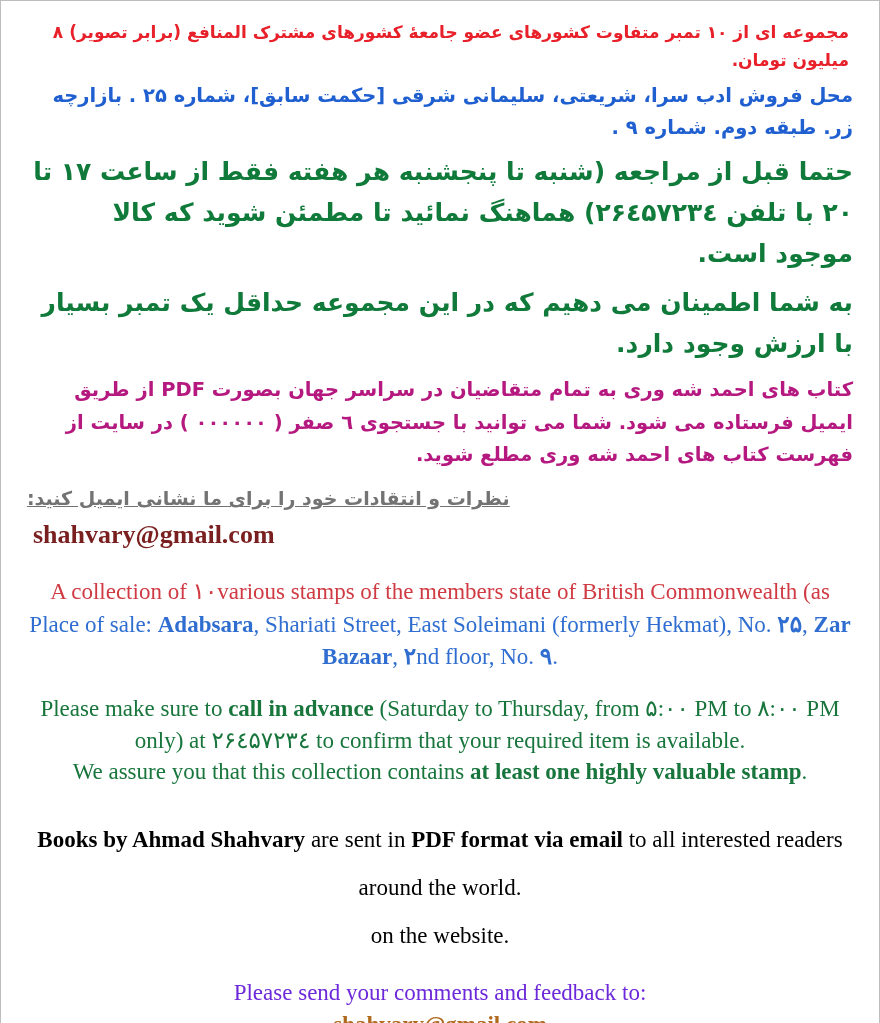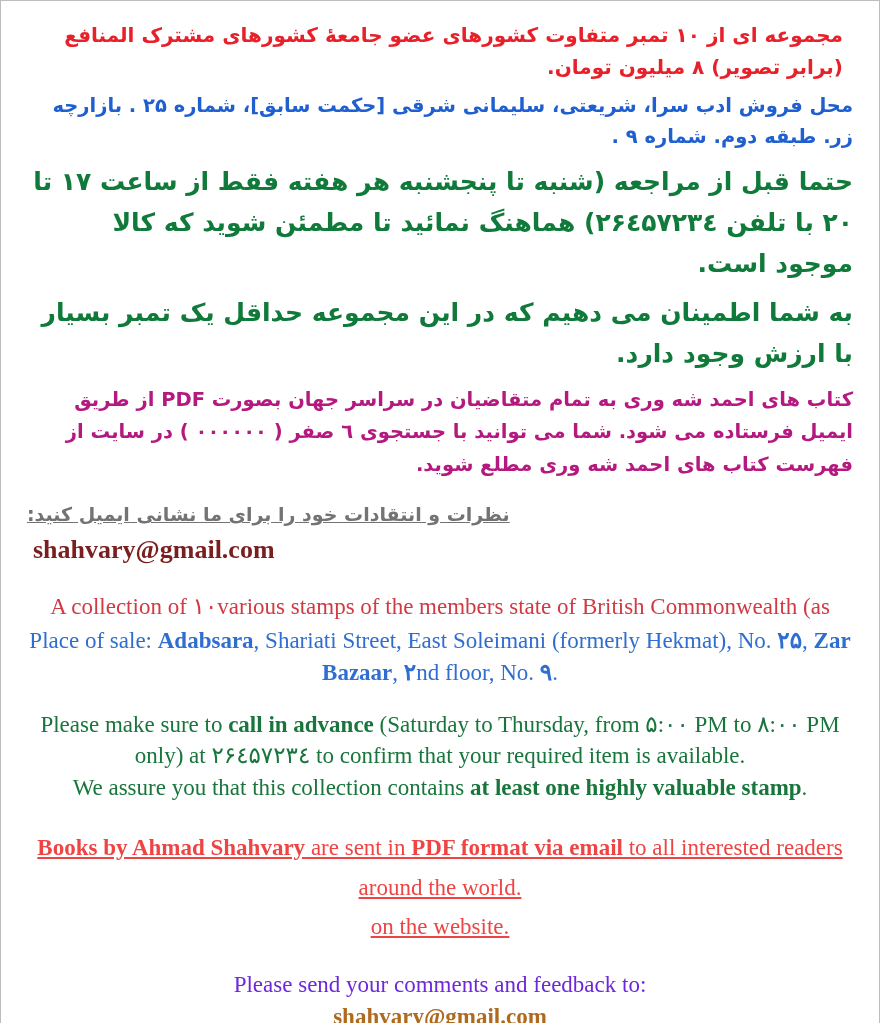--- a/index.html
+++ b/index.html
@@ -23,43 +23,43 @@
   
   .rtl {
     direction: rtl;
     text-align: right;
     unicode-bidi: embed;
     font-family: "DejaVu Sans", "Liberation Sans", sans-serif;
     font-weight: bold;
   }
   .p-red {
     color: #e8202a;
-    font-size: 20px;
+    font-size: 17px;
     line-height: 1.62;
-    margin: 0 10px 2px 0;
+    margin: 0 4px 2px 0;
     letter-spacing: 0.2px;
     text-align: right;
   }
   .p-blue {
     color: #1f5fd0;
     font-size: 19.5px;
     line-height: 1.62;
     margin: 6px 0 2px 0;
   }
   .p-green {
     color: #107a3a;
     font-size: 25px;
     line-height: 1.64;
     margin: 8px 0 2px 0;
   }
   .p-magenta {
     color: #b5197f;
     font-size: 19.5px;
     line-height: 1.66;
-    margin: 10px 0 18px 0;
+    margin: 10px 0 12px 0;
   }
   .p-blue2 {
     color: #737373;
     font-size: 19px;
     line-height: 1.6;
     margin: 8px 0 2px 0;
     text-align: left;
     text-decoration: underline;
   }
   .email-fa {
@@ -80,21 +80,21 @@
   .ltr {
     direction: ltr;
     text-align: center;
     font-family: "Liberation Serif", serif;
     font-size: 23px;
     line-height: 1.38;
   }
   .e-red    { color: #d03a43; margin: 0 0 0 0; }
   .e-blue   { color: #2f6ed0; margin: 2px 0 0 0; }
   .e-green  { color: #18753c; margin: 0 0 0 0; }
-  .e-magenta{ color: #ef4444; margin: 8px 0 0 0; text-decoration: underline; }
+  .e-magenta{ color: #000000; margin: 16px 0 0 0; }
   .e-brown  { color: #6d28d9; margin: 0 0 0 0; }
   .gap-md { height: 20px; }
   .gap-lg { height: 26px; }
   b { font-weight: bold; }
   .mono-email {
     color: #b06a1e;
     font-weight: bold;
   }
 </style>
 </head>

